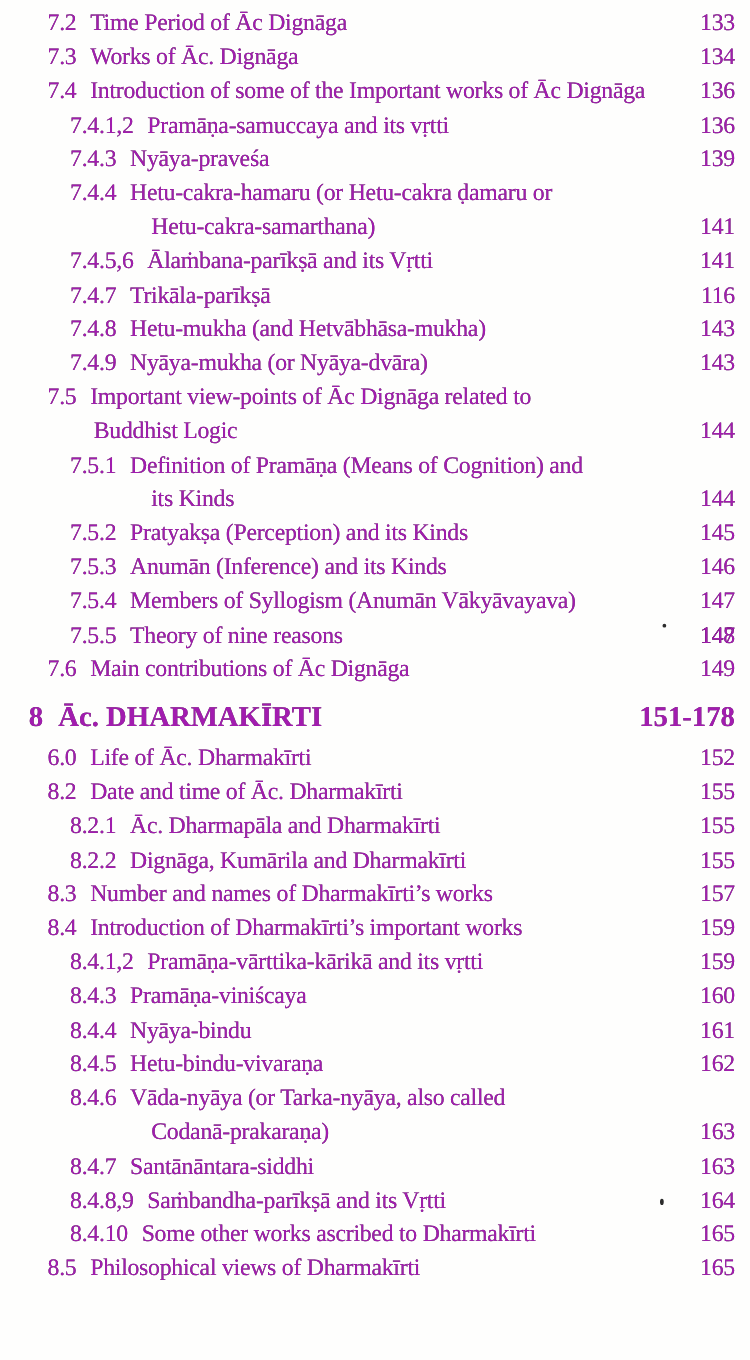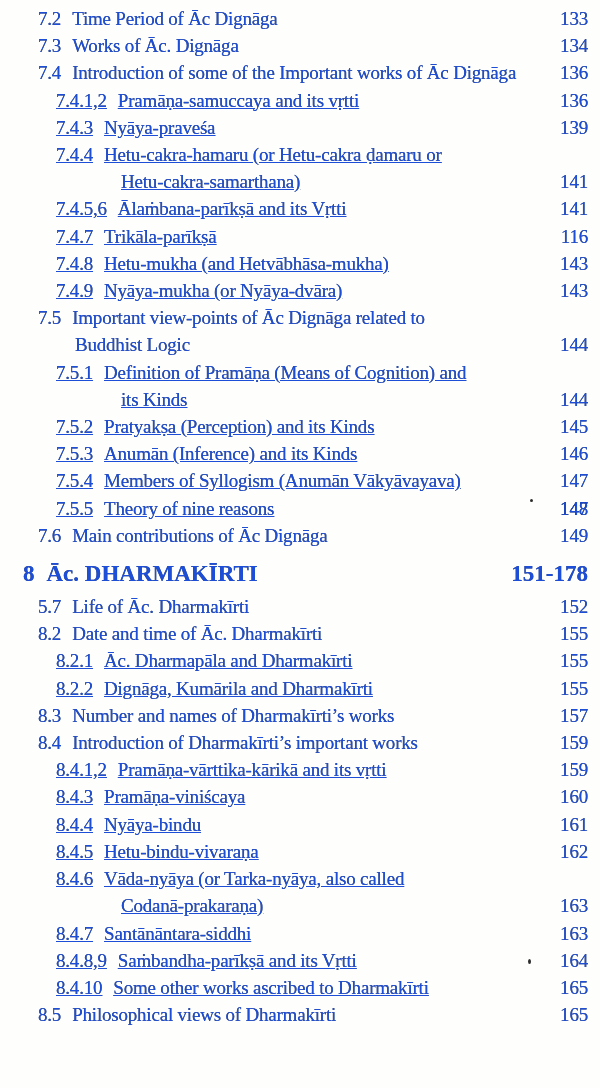--- a/index.html
+++ b/index.html
@@ -1,31 +1,31 @@
 <!DOCTYPE html>
 <html><head>
 <meta charset="utf-8">
 <style>
   html,body { margin:0; padding:0; background:#ffffff; }
   .page {
     position:relative; width:600px; height:1088px;
     background:#fefefdff; background-color:#fefefd;
     font-family:"Liberation Serif","DejaVu Serif",serif;
-    color:#1d4ed8; overflow:hidden;
+    color:#a21caf; overflow:hidden;
   }
   .toc { position:absolute; top:5px; left:0; right:0; }
   .row {
     position:relative; padding-right:12px;
     font-size:19px; line-height:27.2px; letter-spacing:-0.2px;
     text-shadow:0 0 0.5px rgba(20,20,20,0.75);
   }
   .row .line { white-space:nowrap; }
   .row .num { margin-right:11px; }
   .lvl1 { padding-left:38px; }
-  .lvl2 { padding-left:56px;text-decoration:underline; }
+  .lvl2 { padding-left:56px; }
   .lvl1 .cont { margin-left:37px; }
   .lvl2 .cont { margin-left:65px; }
   .pg {
     position:absolute; right:12px; bottom:0;
     line-height:27.2px; white-space:nowrap;
   }
   .chapter {
     padding-left:23px; font-weight:bold; font-size:23px;
     line-height:34px; margin-top:8px; margin-bottom:2px; letter-spacing:0;
   }
@@ -147,21 +147,21 @@
     <span class="pg">149</span>
   </div>
       <div class="row chapter">
     <div class="left">
       <div class="line"><span class="num">8</span><span class="t">Āc. DHARMAKĪRTI</span></div>
     </div>
     <span class="pg">151-178</span>
   </div>
       <div class="row lvl1">
     <div class="left">
-      <div class="line"><span class="num">5.7</span><span class="t">Life of Āc. Dharmakīrti</span></div>
+      <div class="line"><span class="num">6.0</span><span class="t">Life of Āc. Dharmakīrti</span></div>
     </div>
     <span class="pg">152</span>
   </div>
       <div class="row lvl1">
     <div class="left">
       <div class="line"><span class="num">8.2</span><span class="t">Date and time of Āc. Dharmakīrti</span></div>
     </div>
     <span class="pg">155</span>
   </div>
       <div class="row lvl2">

